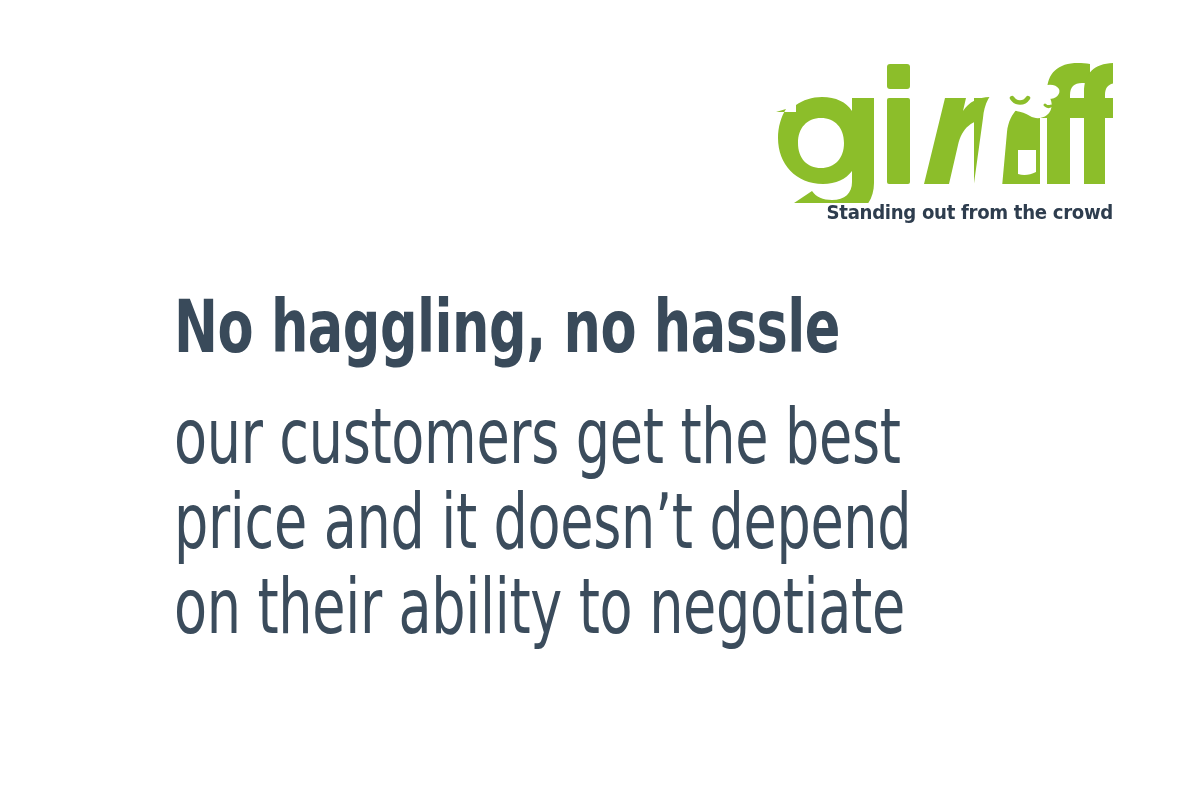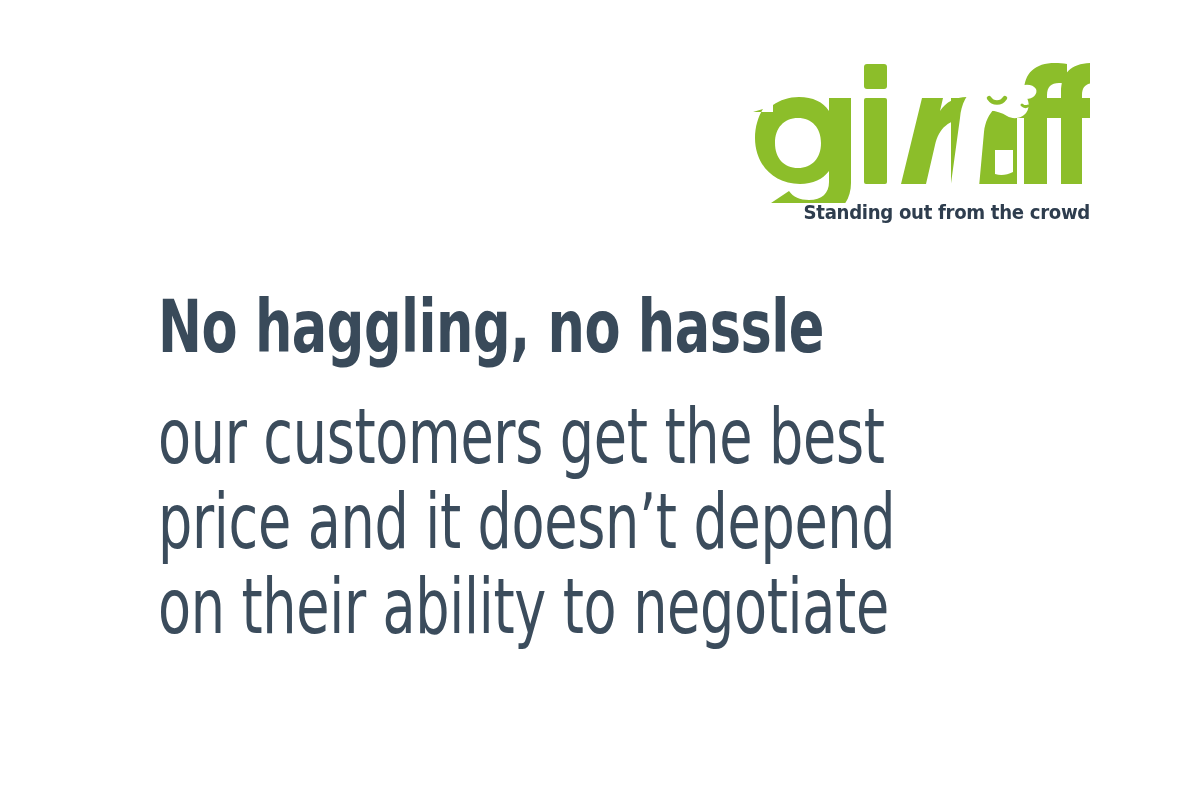--- a/index.html
+++ b/index.html
@@ -16,21 +16,21 @@
     position: relative;
     width: 1200px;
     height: 800px;
     background: #ffffff;
     overflow: hidden;
   }
 
   
   .logo-block {
     position: absolute;
-    left: 745px;
+    left: 768px;
     top: 58px;
     width: 345px;
     height: 180px;
     text-decoration: underline;
   }
 
   .logo-wordmark {
     position: relative;
     width: 345px;
     height: 145px;
@@ -54,21 +54,21 @@
     letter-spacing: -0.35px;
     color: #2e3d4e;
     white-space: nowrap;
     transform: scaleX(0.93);
     transform-origin: right center;
   }
 
   
   .text-block {
     position: absolute;
-    left: 158px;
+    left: 174px;
     top: 288px;
     width: 960px;
   }
 
   .headline {
     font-family: "DejaVu Sans Condensed", "Liberation Sans Narrow", "Liberation Sans", sans-serif;
     font-size: 73px;
     font-weight: bold;
     line-height: 78px;
     color: #394a5a;

